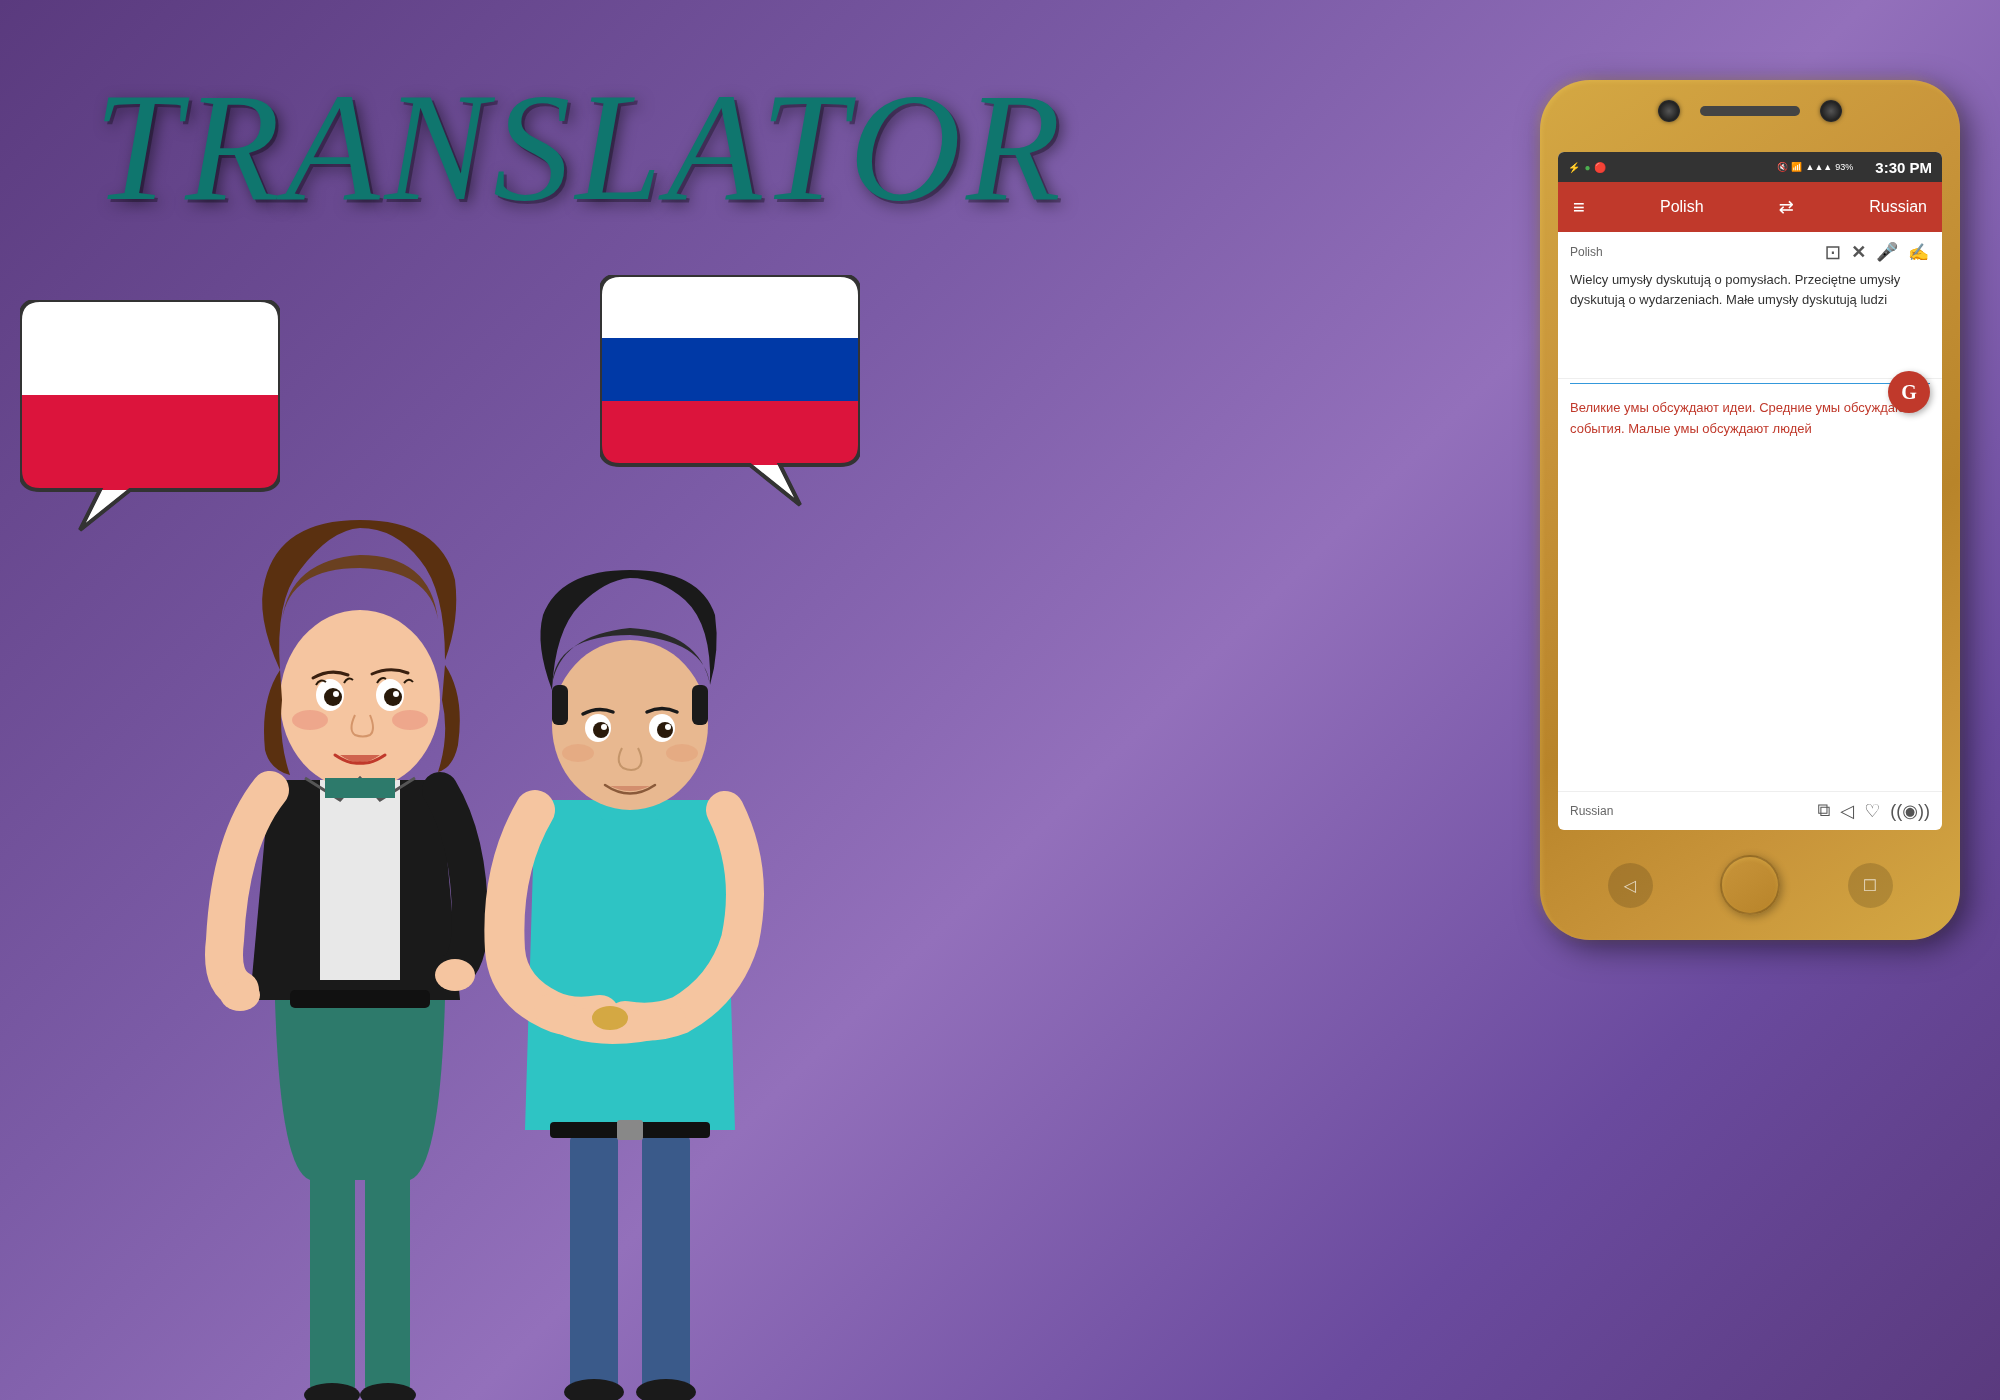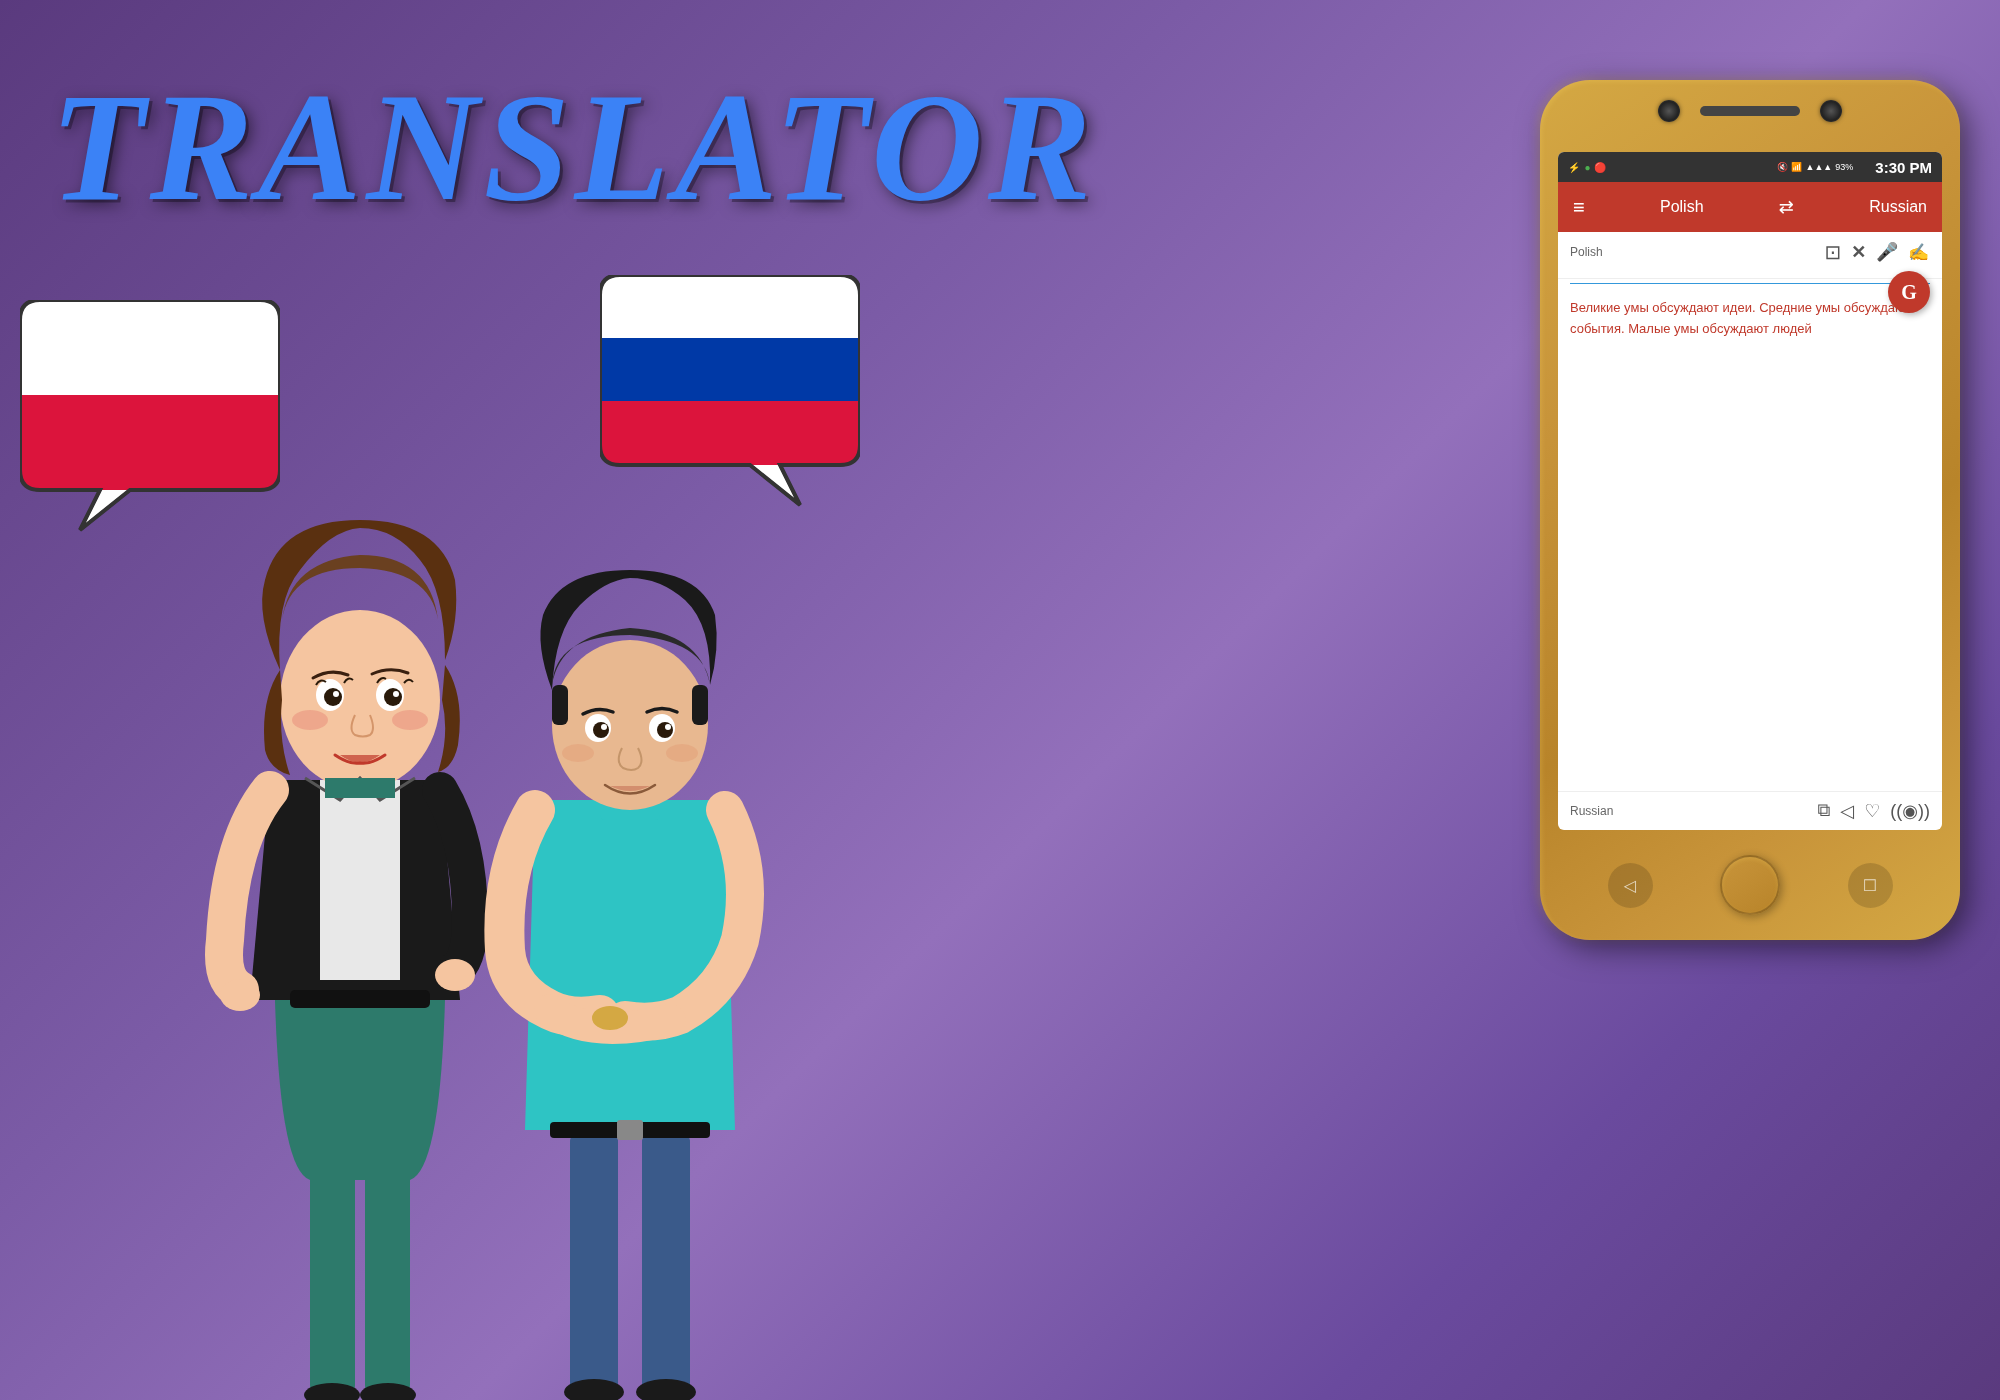--- a/index.html
+++ b/index.html
@@ -254,21 +254,21 @@
       background: #444;
       border-radius: 5px;
     }
   </style>
 </head>
 <body>
 
 <div style="position:absolute;top:0;left:0;width:2000px;height:1400px;background:linear-gradient(135deg,#5a3a7e 0%,#7b5ba6 35%,#9370bb 55%,#6a4a9e 80%,#5a3a7e 100%);"></div>
 
 <div style="position:absolute;top:70px;left:50px;z-index:10;">
-  <span style="font-size:155px;font-weight:700;color:#3b82f6;font-family:'Times New Roman',serif;text-shadow:5px 5px 15px rgba(0,0,0,0.5),3px 3px 0px rgba(0,0,0,0.3);letter-spacing:5px;font-style:italic;display:block;line-height:1;">TRANSLATOR</span>
+  <span style="font-size:155px;font-weight:400;color:#0f766e;font-family:'Times New Roman',serif;text-shadow:5px 5px 15px rgba(0,0,0,0.5),3px 3px 0px rgba(0,0,0,0.3);letter-spacing:5px;font-style:italic;display:block;line-height:1;margin-left:44px;">TRANSLATOR</span>
 </div>
 
 <div style="position:absolute;top:300px;left:20px;width:260px;height:240px;z-index:5;">
   <svg viewBox="0 0 260 240" width="260" height="240">
 
     <path d="M20,0 Q0,0 0,20 L0,170 Q0,190 20,190 L80,190 L60,230 L110,190 L240,190 Q260,190 260,170 L260,20 Q260,0 240,0 Z" fill="white" stroke="#333" stroke-width="3"></path>
 
     <clipPath id="bubbleClip">
       <path d="M20,0 Q0,0 0,20 L0,170 Q0,190 20,190 L80,190 L60,230 L110,190 L240,190 Q260,190 260,170 L260,20 Q260,0 240,0 Z"></path>
     </clipPath>
@@ -447,20 +447,21 @@
       <div class="input-area">
         <div class="input-lang-row">
           <span class="input-lang-label">Polish</span>
           <div class="input-icons">
             <span class="input-icon" style="font-size:20px;">⊡</span>
             <span class="input-icon" style="font-size:18px;font-weight:bold;">✕</span>
             <span class="input-icon" style="font-size:18px;">🎤</span>
             <span class="input-icon" style="font-size:17px;">✍</span>
           </div>
         </div>
+        <div class="input-text" style="min-height:100px;">Wielcy umysły dyskutują o pomysłach. Przeciętne umysły dyskutują o wydarzeniach. Małe umysły dyskutują ludzi</div>
       </div>
 
       <div class="divider-row">
         <div class="divider-line"></div>
         <div class="translate-btn">
           <span style="font-size:20px;font-weight:bold;font-family:serif;">G</span>
         </div>
       </div>
 
       <div class="output-area">

